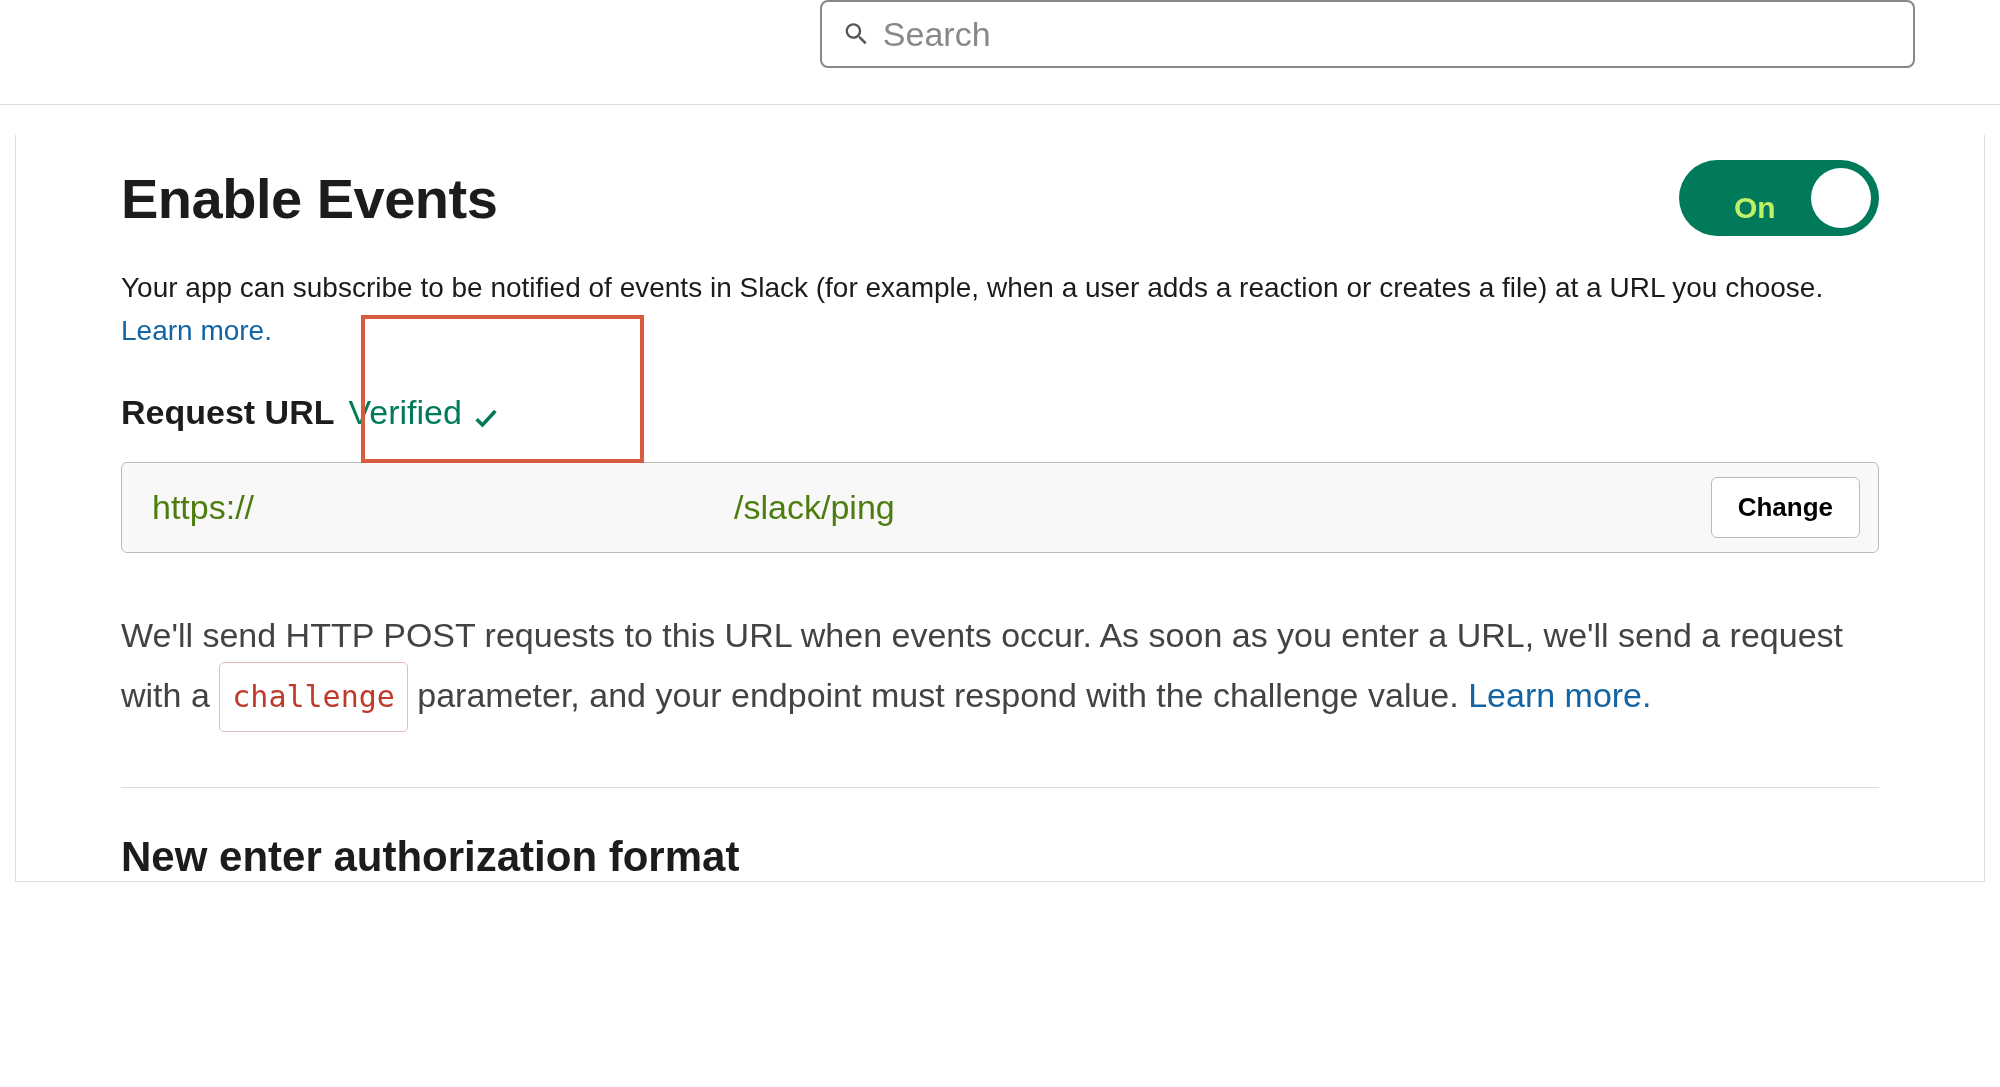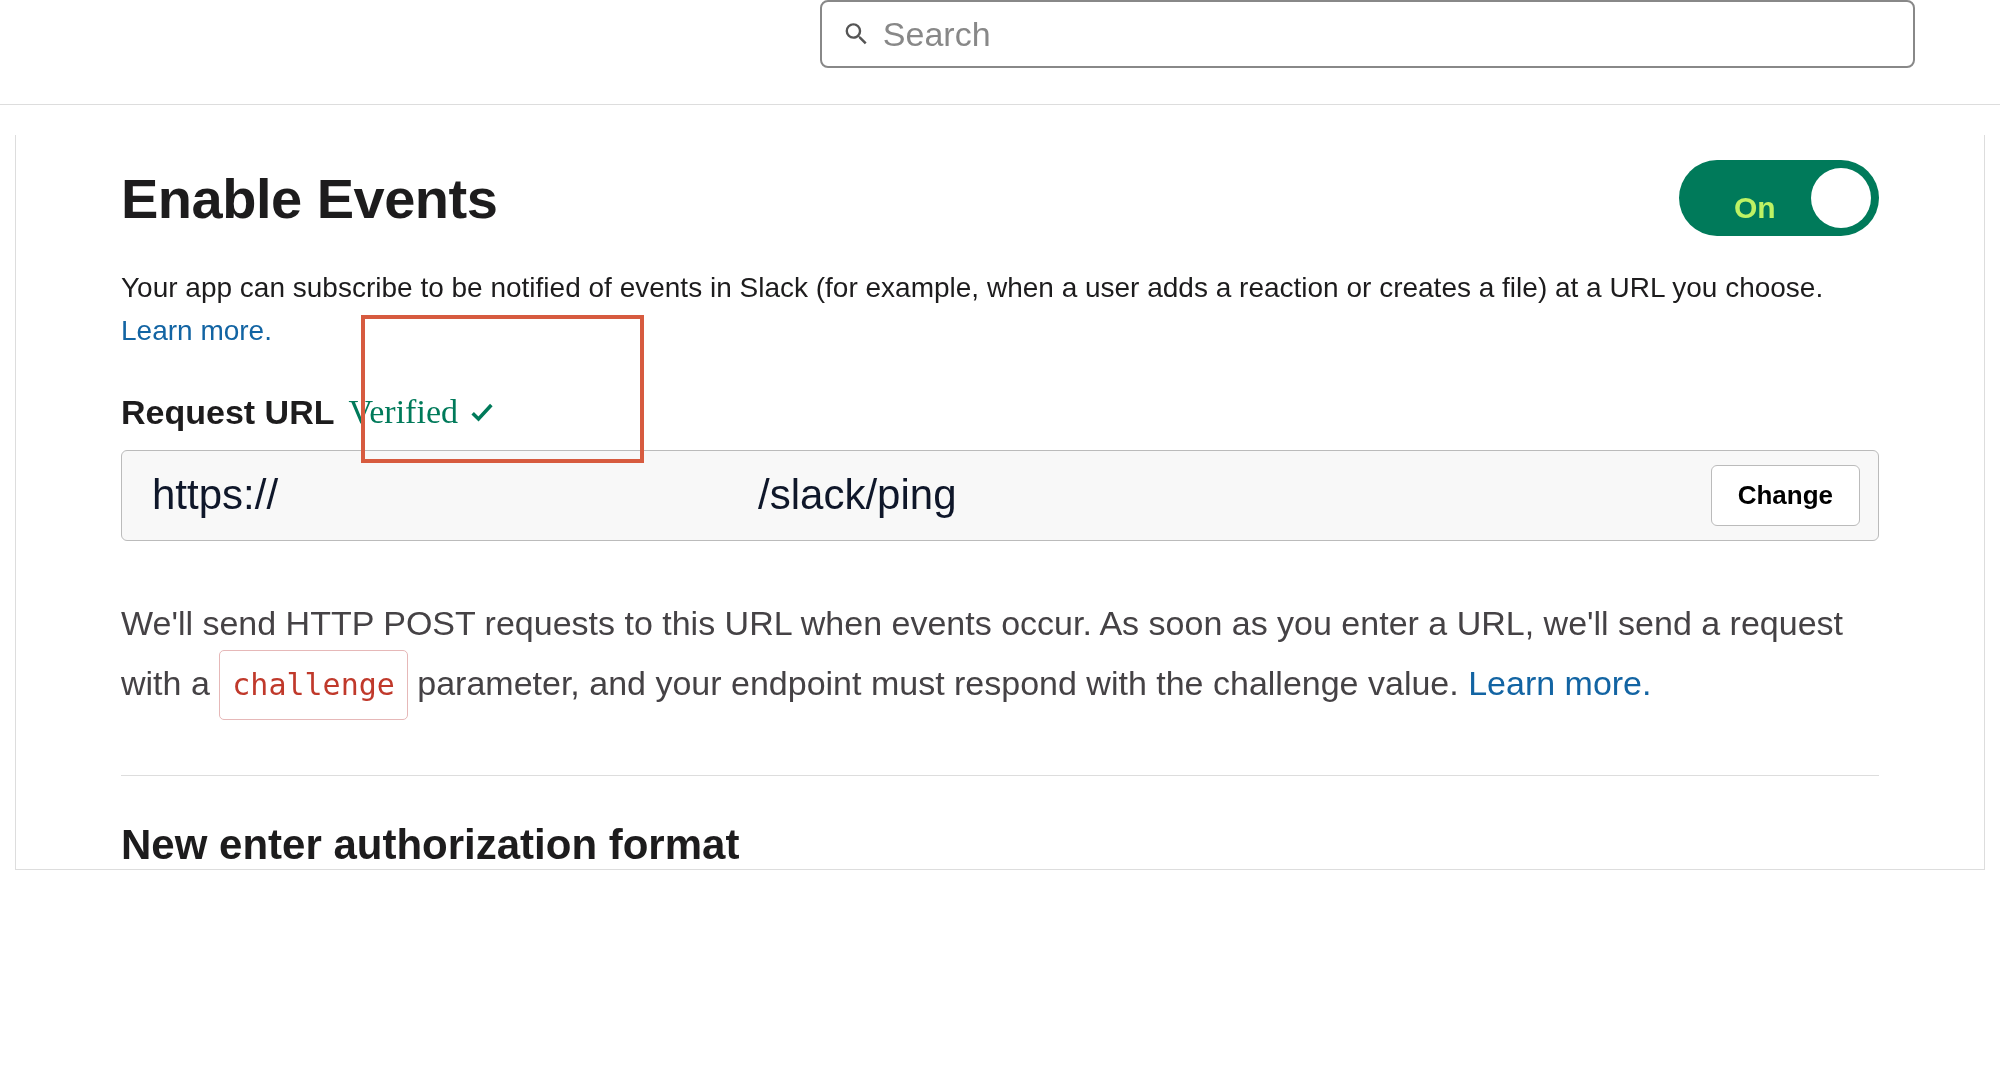--- a/index.html
+++ b/index.html
@@ -97,35 +97,34 @@
     }
     .link {
       color: #1264a3;
       text-decoration: none;
       cursor: pointer;
     }
     .label-row {
       display: flex;
       align-items: center;
       gap: 14px;
-      margin-bottom: 18px;
+      margin-bottom: 30px;
       position: relative;
     }
     .label-text {
       font-size: 34px;
       font-weight: 700;
     }
     .verified {
       color: #007a5a;
       font-size: 34px;
       font-weight: 500;
       display: flex;
-      align-items: center;
+      align-items: flex-end;
       gap: 10px;
-      font-family: Liberation Serif, serif;
     }
     .verified svg {
       width: 28px;
       height: 28px;
       stroke: #007a5a;
       stroke-width: 3;
       fill: none;
     }
     .highlight-box {
       position: absolute;
@@ -140,22 +139,22 @@
       border: 1px solid #bbb;
       border-radius: 6px;
       background: #f8f8f8;
       display: flex;
       align-items: center;
       justify-content: space-between;
       padding: 14px 18px 14px 30px;
       margin-bottom: 55px;
     }
     .url-text {
-      font-size: 42px;
-      color: #0f172a;
+      font-size: 34px;
+      color: #4d7c0f;
     }
     .url-scheme { }
     .url-gap {
       display: inline-block;
       width: 480px;
     }
     .url-path { }
     .change-btn {
       background: #fff;
       border: 1px solid #bbb;

